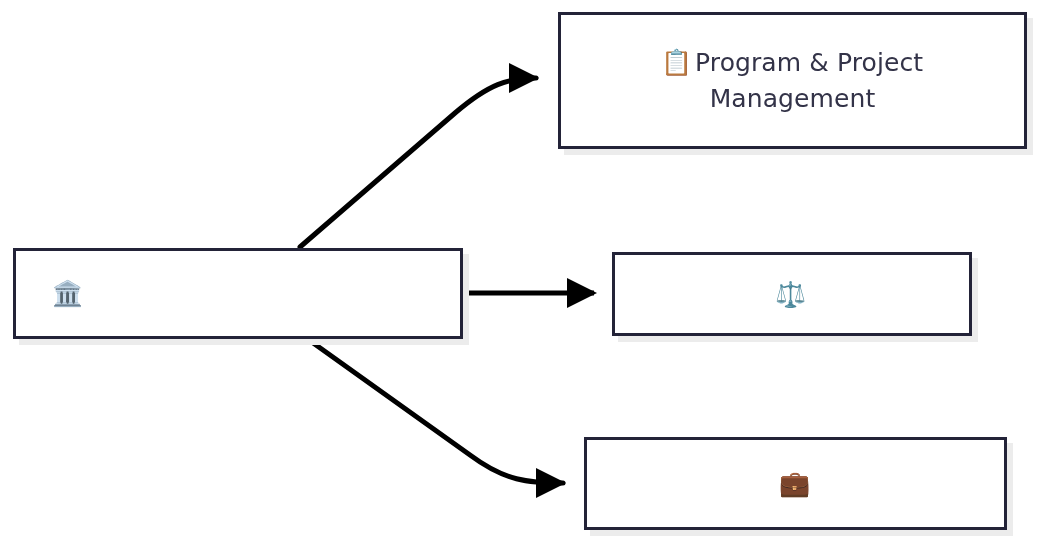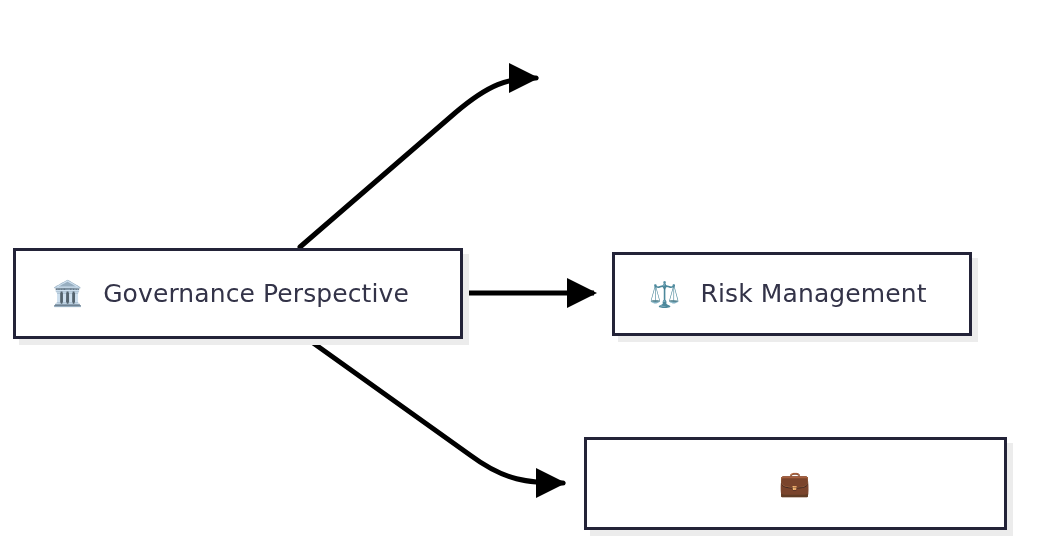--- a/index.html
+++ b/index.html
@@ -95,29 +95,31 @@
     <path d="M 300,247 L 455,113 C 489,84 508,78 536,78" fill="none" stroke="#000000" stroke-width="5" stroke-linecap="round" marker-end="url(#arrow)"></path>
 
     <path d="M 463,293 L 594,293" fill="none" stroke="#000000" stroke-width="5" stroke-linecap="butt" marker-end="url(#arrow)"></path>
 
     <path d="M 309,340 L 470,455 C 505,481 528,483 563,483" fill="none" stroke="#000000" stroke-width="5" stroke-linecap="round" marker-end="url(#arrow)"></path>
   </svg>
 
   <div class="node" id="node-governance">
     <div class="inline-row">
       <span class="node-icon">🏛️</span>
-      <span class="node-label">Governance Perspective</span>
     </div>
   </div>
 
+  <div class="node" id="node-program">
+    <div class="node-label"><span class="node-icon">📋</span><span>Program &amp; Project
+Management</span></div>
+  </div>
 
   <div class="node" id="node-risk">
     <div class="inline-row">
       <span class="node-icon">⚖️</span>
-      <span class="node-label">Risk Management</span>
     </div>
   </div>
 
   <div class="node" id="node-portfolio">
     <div class="inline-row">
       <span class="node-icon">💼</span>
     </div>
   </div>
 
 </div>

